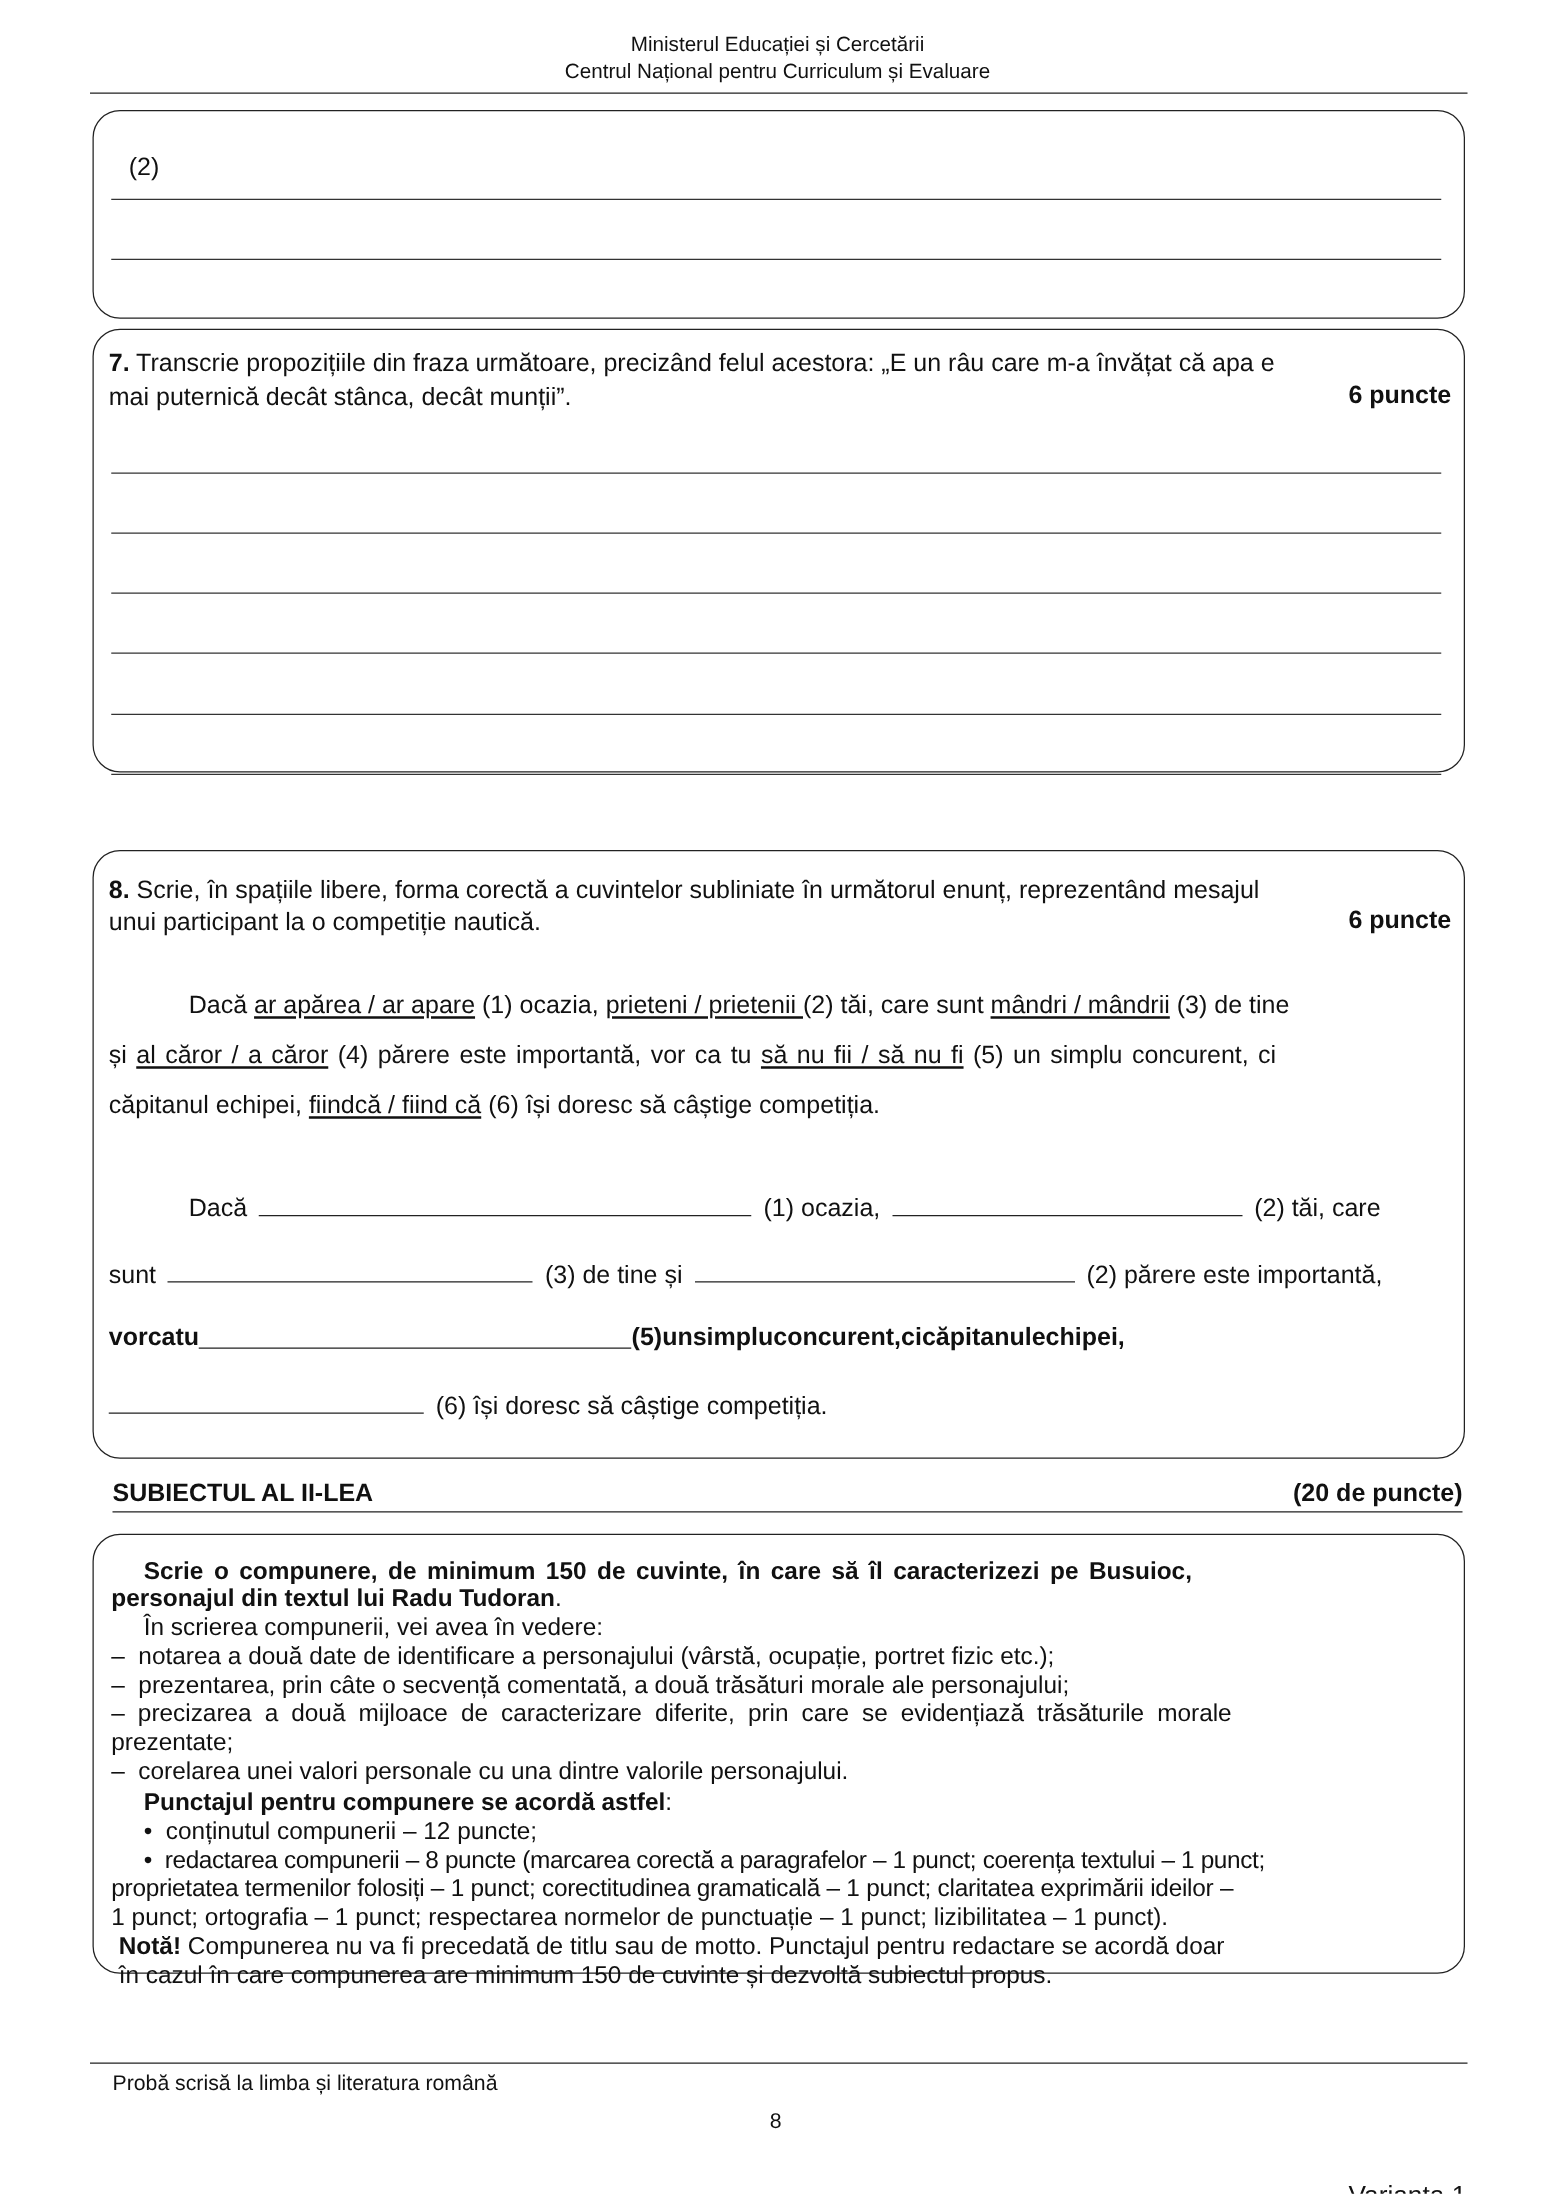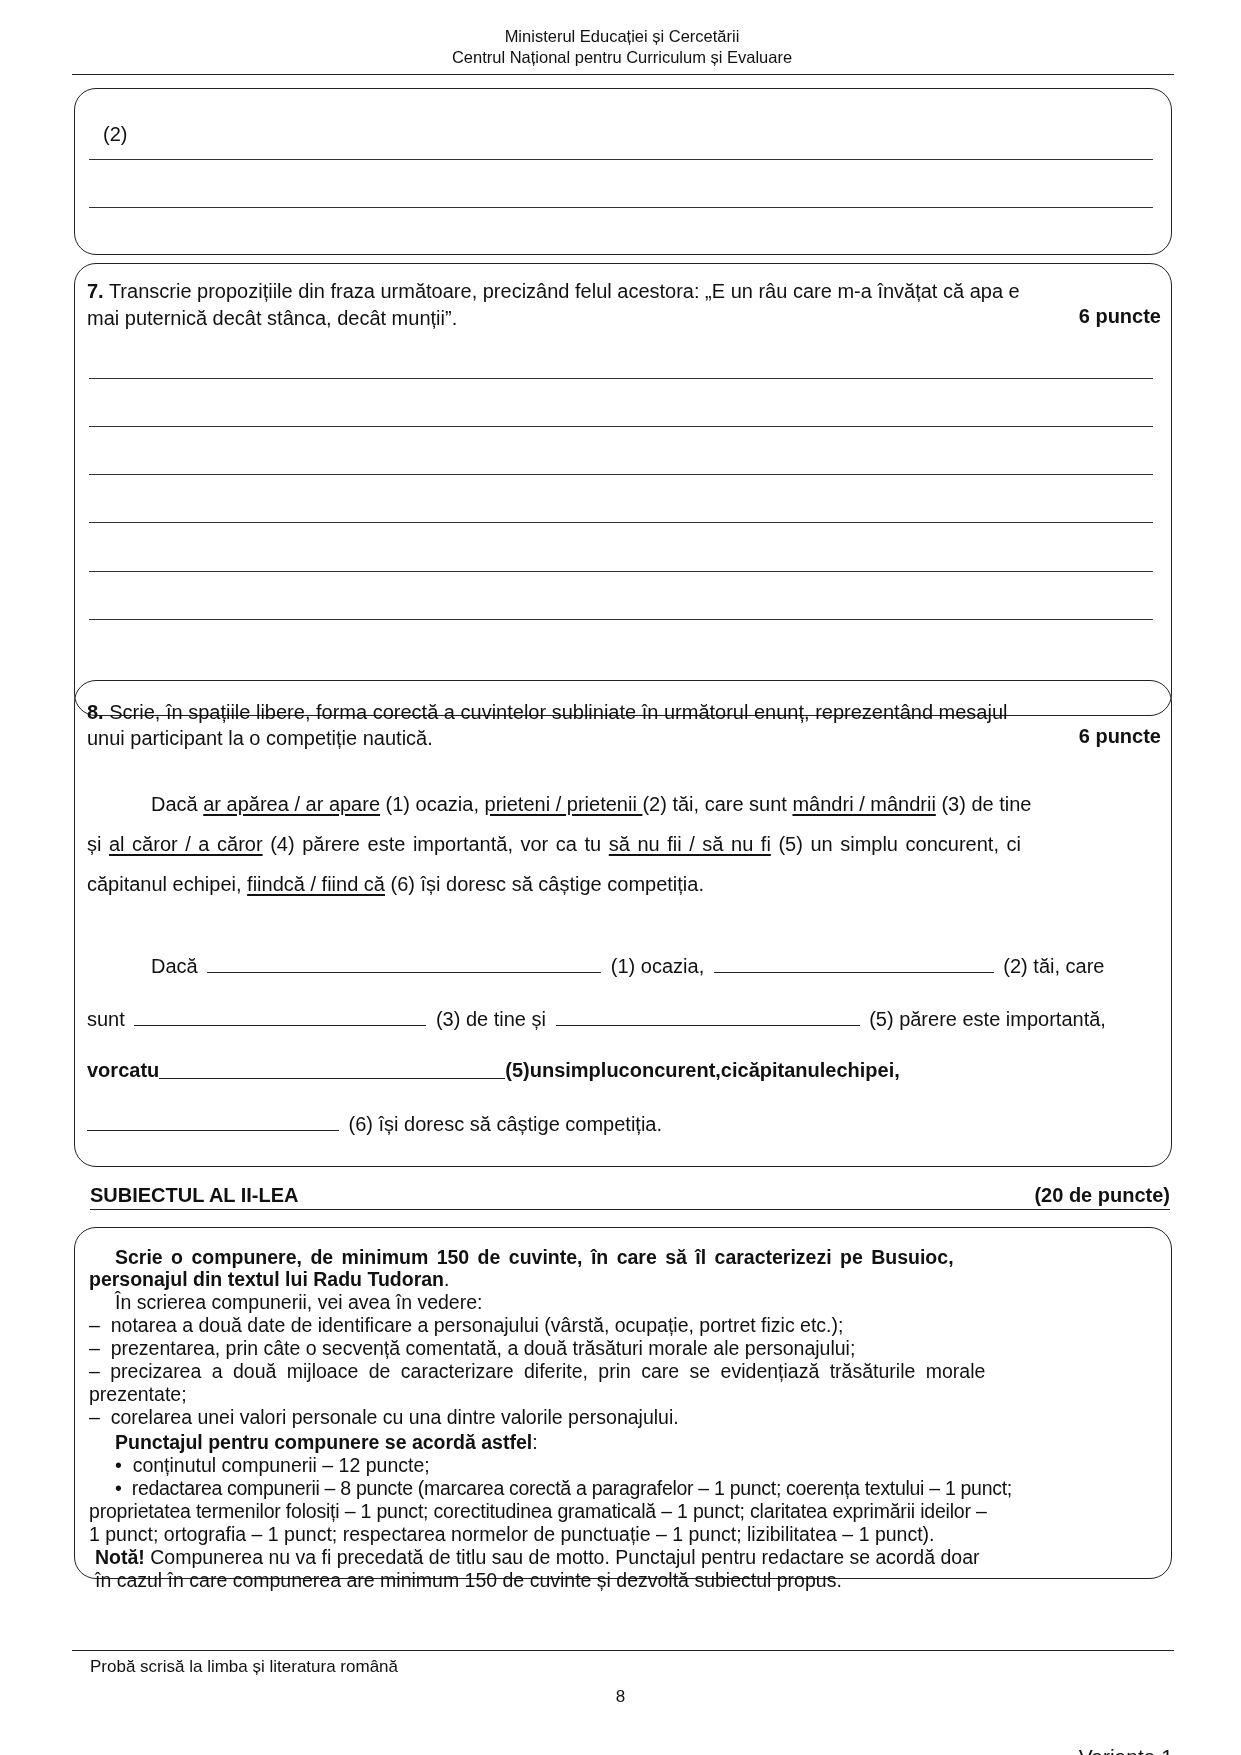--- a/index.html
+++ b/index.html
@@ -39,21 +39,21 @@
   <div>Centrul Național pentru Curriculum și Evaluare</div>
 </div>
 <div class="abs header-rule"></div>
 
 <div class="box" style="top:88px; height:167px;">
   <div class="abs" style="left:28px; top:34px; font-size:20px;">(2)</div>
   <div class="line" style="top:70px;"></div>
   <div class="line" style="top:118px;"></div>
 </div>
 
-<div class="box" style="top:263px; height:453px;">
+<div class="box" style="top:263px; height:355px;">
   <div class="p" style="top:14px;">
     <b>7.</b>
     <span>Transcrie propozițiile din fraza următoare, precizând felul acestora: „E un râu care m-a învățat că apa e</span>
   </div>
   <div class="p" style="top:41px; text-align:left;">
     <span>mai puternică decât stânca, decât munții”.</span>
   </div>
   <div class="pts" style="top:41px;">6 puncte</div>
   <div class="line" style="top:114px;"></div>
   <div class="line" style="top:162px;"></div>
@@ -88,21 +88,21 @@
     <span class="fill" style="width:394px; margin:0 4px;"></span>
     <span>(1) ocazia,</span>
     <span class="fill" style="width:280px; margin:0 4px;"></span>
     <span>(2) tăi, care</span>
   </div>
   <div class="abs" style="left:12px; top:325px; white-space:nowrap;">
     <span>sunt</span>
     <span class="fill" style="width:292px; margin:0 4px;"></span>
     <span>(3) de tine și</span>
     <span class="fill" style="width:304px; margin:0 4px;"></span>
-    <span>(5) părere este importantă,</span>
+    <span>(2) părere este importantă,</span>
   </div>
   <div class="abs" style="left:12px; right:12px; top:378px; display:flex; justify-content:flex-start; white-space:nowrap;font-weight:bold;">
     <span>vor</span>
     <span>ca</span>
     <span>tu</span>
     <span class="fill" style="width:346px;"></span>
     <span>(5)</span>
     <span>un</span>
     <span>simplu</span>
     <span>concurent,</span>

